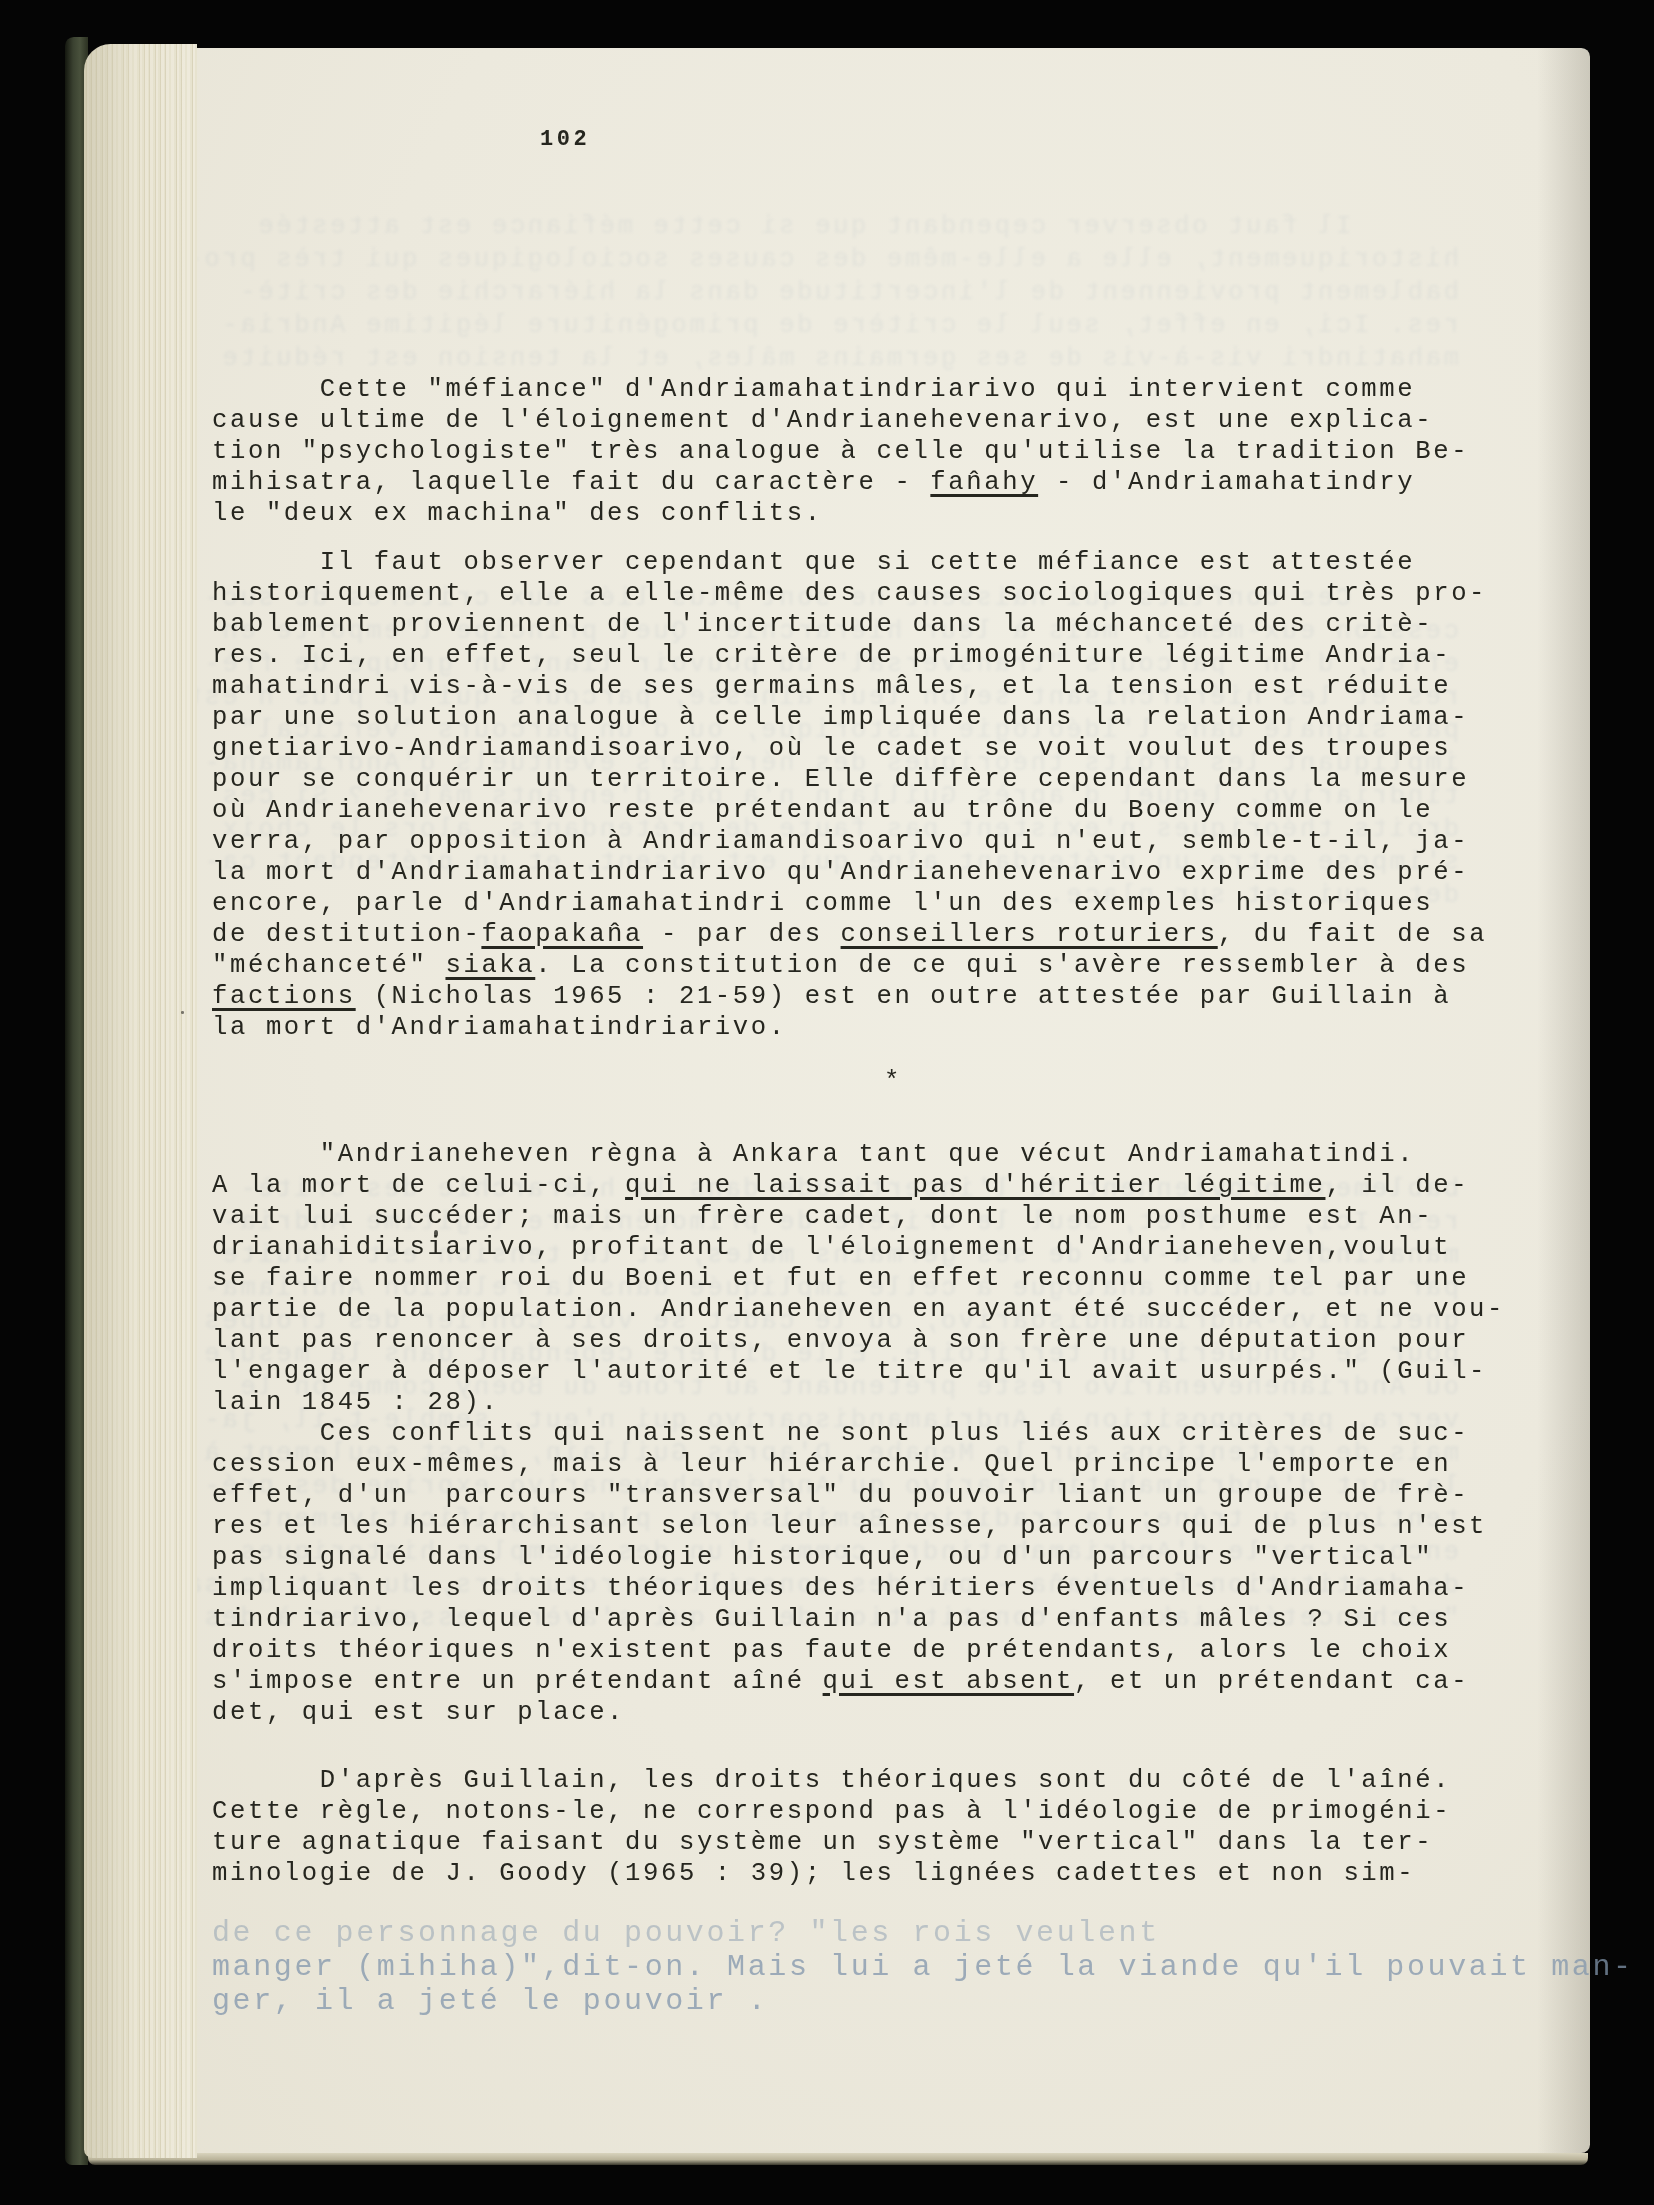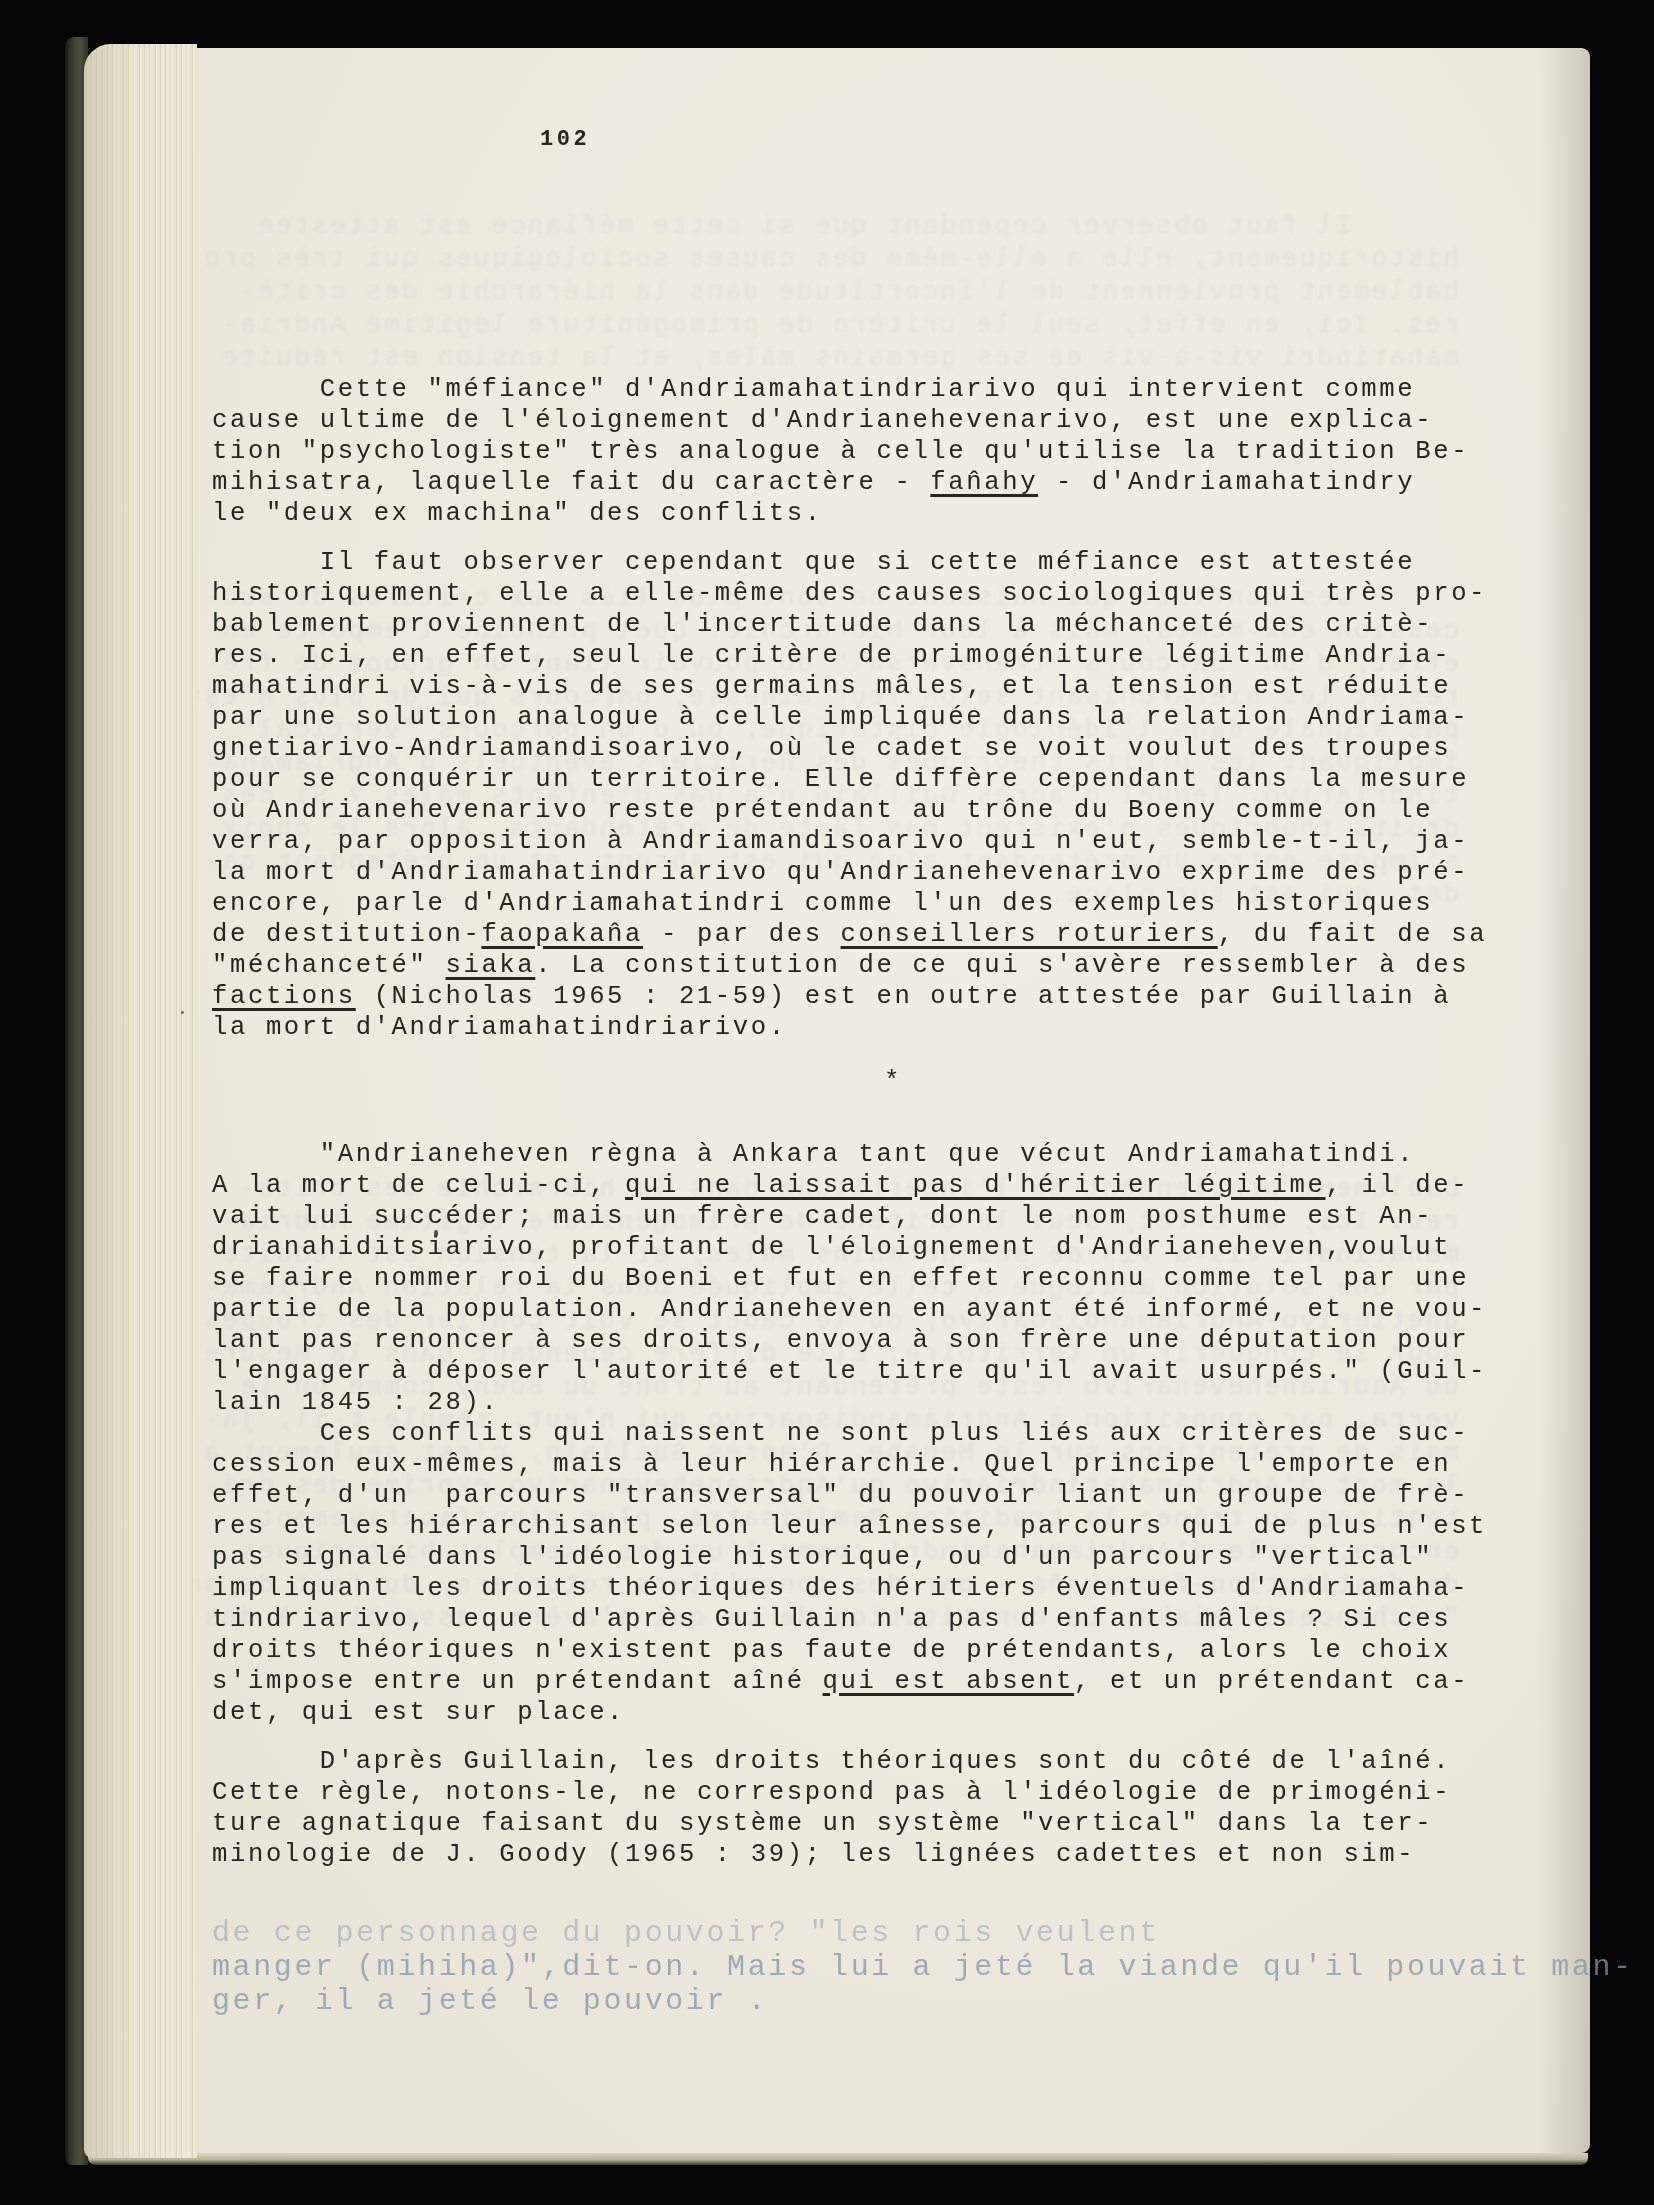--- a/index.html
+++ b/index.html
@@ -150,38 +150,38 @@
     </div>
     <div class="tblock ast" style="margin-top: 23px;">
       <div class="tline"><span>*</span></div>
     </div>
     <div class="tblock" style="margin-top: 42px;">
       <div class="tline"><span>      "Andrianeheven règna à Ankara tant que vécut Andriamahatindi.</span></div>
       <div class="tline"><span>A la mort de celui-ci, </span><span class="u">qui ne laissait pas d'héritier légitime</span><span>, il de-</span></div>
       <div class="tline"><span>vait lui succéder; mais un frère cadet, dont le nom posthume est An-</span></div>
       <div class="tline"><span>drianahiditsiarivo, profitant de l'éloignement d'Andrianeheven,voulut</span></div>
       <div class="tline"><span>se faire nommer roi du Boeni et fut en effet reconnu comme tel par une</span></div>
-      <div class="tline"><span>partie de la population. Andrianeheven en ayant été informé, et ne vou-</span></div>
+      <div class="tline"><span>partie de la population. Andrianeheven en ayant été succéder, et ne vou-</span></div>
       <div class="tline"><span>lant pas renoncer à ses droits, envoya à son frère une députation pour</span></div>
       <div class="tline"><span>l'engager à déposer l'autorité et le titre qu'il avait usurpés." (Guil-</span></div>
       <div class="tline"><span>lain 1845 : 28).</span></div>
     </div>
     <div class="tblock">
       <div class="tline"><span>      Ces conflits qui naissent ne sont plus liés aux critères de suc-</span></div>
       <div class="tline"><span>cession eux-mêmes, mais à leur hiérarchie. Quel principe l'emporte en</span></div>
       <div class="tline"><span>effet, d'un  parcours "transversal" du pouvoir liant un groupe de frè-</span></div>
       <div class="tline"><span>res et les hiérarchisant selon leur aînesse, parcours qui de plus n'est</span></div>
       <div class="tline"><span>pas signalé dans l'idéologie historique, ou d'un parcours "vertical"</span></div>
       <div class="tline"><span>impliquant les droits théoriques des héritiers éventuels d'Andriamaha-</span></div>
       <div class="tline"><span>tindriarivo, lequel d'après Guillain n'a pas d'enfants mâles ? Si ces</span></div>
       <div class="tline"><span>droits théoriques n'existent pas faute de prétendants, alors le choix</span></div>
       <div class="tline"><span>s'impose entre un prétendant aîné </span><span class="u">qui est absent</span><span>, et un prétendant ca-</span></div>
       <div class="tline"><span>det, qui est sur place.</span></div>
     </div>
-    <div class="tblock" style="margin-top: 18px;">
+    <div class="tblock" style="margin-top: 37px;">
       <div class="tline"><span>      D'après Guillain, les droits théoriques sont du côté de l'aîné.</span></div>
       <div class="tline"><span>Cette règle, notons-le, ne correspond pas à l'idéologie de primogéni-</span></div>
       <div class="tline"><span>ture agnatique faisant du système un système "vertical" dans la ter-</span></div>
       <div class="tline"><span>minologie de J. Goody (1965 : 39); les lignées cadettes et non sim-</span></div>
     </div>
   </div>
 
 <div class="speck" style="left:613px;top:896px;width:3.5px;height:3.5px;"></div>
 <div class="speck" style="left:434px;top:1230px;width:4.4px;height:7px;opacity:.8;"></div>
 <div class="speck" style="left:181px;top:1011px;width:2.6px;height:2.6px;opacity:.6;"></div>

